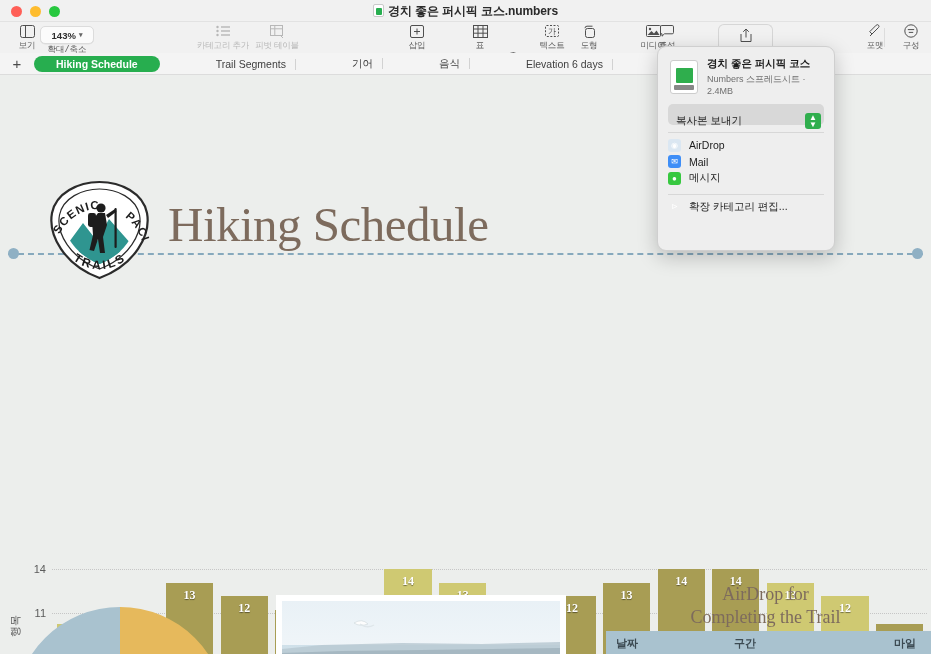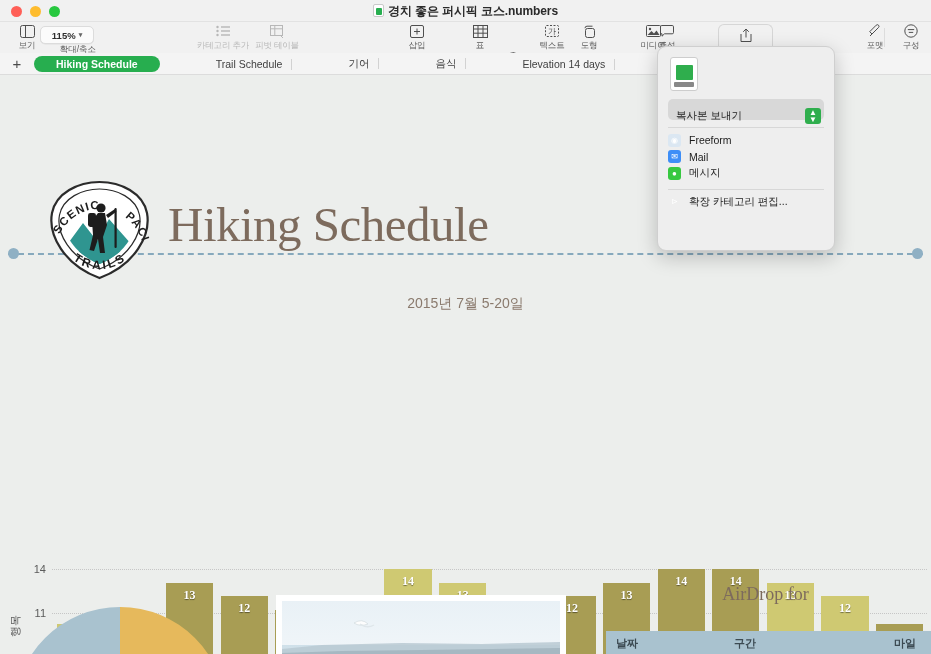--- a/index.html
+++ b/index.html
@@ -54,22 +54,22 @@
   .tb-item.dim .glyph, .tb-item.dim .lbl { color: #b7b7b7; }
 
   .zoombtn {
     position: absolute; top: 4px; left: 40px; width: 54px; height: 18px;
     background: #fbfbfb; border: 1px solid #dcdcdc; border-radius: 5px;
     box-shadow: 0 0.5px 0.5px rgba(0,0,0,.07);
     font-size: 9.5px; color: #2e2e2e; display: flex; align-items: center;
     justify-content: center; gap: 3px; font-weight: bold;
   }
   .zoombtn .chev { font-size: 7px; color: #666; }
-  .zoomlbl { position: absolute; top: 22px; left: 38px; width: 58px; text-align:right;
-             font-size: 8.5px; color: #5a5a5a; }
+  .zoomlbl { position: absolute; top: 22px; left: 38px; width: 58px; text-align:center;
+             font-size: 8.5px; color: #5a5a5a; font-family: Liberation Mono, monospace; }
 
   .tb-sep { position: absolute; top: 6px; width: 1px; height: 19px; background: #dcdcdc; }
 
   
   .sharebtn {
     position: absolute; top: 2px; left: 718px; width: 55px; height: 27px;
     border: 1px solid #d6d6d6; border-bottom: none; border-radius: 6px 6px 0 0;
     background: #f1f1f1;
   }
   .sharebtn .glyph { margin-top: 3px; font-size: 14px; text-align: center; color:#4f4f4f; }
@@ -229,21 +229,21 @@
       <div class="glyph">
         <svg width="15" height="13" viewBox="0 0 15 13">
             <rect x="0.5" y="0.5" width="14" height="12" rx="2" fill="none" stroke="#4f4f4f"></rect>
             <line x1="5.5" y1="0.5" x2="5.5" y2="12.5" stroke="#4f4f4f"></line>
           </svg>
       </div>
       <div class="lbl">보기</div>
     </div>
 
     <div class="zoombtn">
-      <span>115%</span>
+      <span>143%</span>
       <span class="chev">▾</span>
     </div>
     <div class="zoomlbl">확대/축소</div>
 
     <div class="tb-item dim" style="left:196px;">
       <div class="glyph">
         <svg width="15" height="12" viewBox="0 0 15 12">
             <circle cx="1.5" cy="2" r="1.2" fill="#b7b7b7"></circle>
             <rect x="5" y="1.3" width="9" height="1.4" fill="#b7b7b7"></rect>
             <circle cx="1.5" cy="6" r="1.2" fill="#b7b7b7"></circle>
@@ -374,36 +374,36 @@
     </div>
   </div>
 
   <div class="tabbar">
     <div class="addsheet">+</div>
     <div class="tab active">
       <span>Hiking Schedule</span>
     </div>
     <div class="tabspace"></div>
     <div class="tab">
-      <span>Trail Schedule</span>
+      <span>Trail Segments</span>
       <span class="vsep"></span>
     </div>
     <div class="tabspace"></div>
     <div class="tab">
       <span>기어</span>
       <span class="vsep"></span>
     </div>
     <div class="tabspace"></div>
     <div class="tab">
       <span>음식</span>
       <span class="vsep"></span>
     </div>
     <div class="tabspace"></div>
     <div class="tab">
-      <span>Elevation 14 days</span>
+      <span>Elevation 6 days</span>
       <span class="vsep"></span>
     </div>
   </div>
 
   <div class="canvas">
 
     <div class="guide"></div>
     <div class="handle" style="left:8px;"></div>
     <div class="handle" style="left:912px;"></div>
 
@@ -434,21 +434,20 @@
           <textPath href="#arcTop" startOffset="6%">SCENIC&nbsp;&nbsp;&nbsp;&nbsp;&nbsp;&nbsp;PACIFIC</textPath>
         </text>
         <text font-family="Liberation Sans, sans-serif" font-size="12" font-weight="bold" fill="#1d1d1d" letter-spacing="2.5">
           <textPath href="#arcBot" startOffset="20%">TRAILS</textPath>
         </text>
       </svg>
     </div>
 
     <div class="headline">Hiking Schedule</div>
 
-    <div class="chartsub">2015년 7월 5-20일</div>
 
     <div class="chartwrap">
       <div class="ylabel">행목</div>
 
       <div class="ytick" style="top:244px;">14</div>
       <div class="ytick" style="top:288px;">11</div>
       <div class="ytick" style="top:332px;">7</div>
 
       <div class="gridline" style="top:250px;"></div>
       <div class="gridline" style="top:294px;"></div>
@@ -552,54 +551,59 @@
             <ellipse cx="250" cy="126" rx="22" ry="24" fill="#7e5a74"></ellipse>
             <circle cx="250" cy="106" r="11" fill="#6f8ca8"></circle>
             <path d="M239 106 a11 11 0 0 1 22 0 Z" fill="#8aa3bb"></path>
           </g>
         </svg>
       </div>
     </div>
 
     <div class="schedhead">
       <div>AirDrop for</div>
+      <div>Completing the Trail</div>
     </div>
 
     <div class="stable">
       <div class="strow head">
         <div class="c1">날짜</div>
         <div class="c2">구간</div>
         <div class="c3">마일</div>
       </div>
 
     </div>
 
   </div>
 
   <div class="popover">
     <div class="pop-file">
       <div class="pop-icon">
         <div class="bars"></div>
           <div class="tag"></div>
+      </div>
+      <div>
+        <div class="pop-fname">경치 좋은 퍼시픽 코스</div>
+        <div class="pop-fmeta">Numbers 스프레드시트 · 2.4MB</div>
       </div>
     </div>
 
     <div class="pop-select">
       <span>복사본 보내기</span>
       <span class="stepper">
           <span>▲</span>
           <span>▼</span>
         </span>
     </div>
 
     <div class="pop-divider"></div>
 
     <div class="pop-item">
       <span class="ic ic-airdrop">◉</span>
-      <span class="txt">Freeform</span>
+      <span class="txt">AirDrop</span>
     </div>
     <div class="pop-item">
       <span class="ic ic-mail">✉</span>
       <span class="txt">Mail</span>
     </div>
     <div class="pop-item">
       <span class="ic ic-msg">●</span>
       <span class="txt">메시지</span>
     </div>
 

